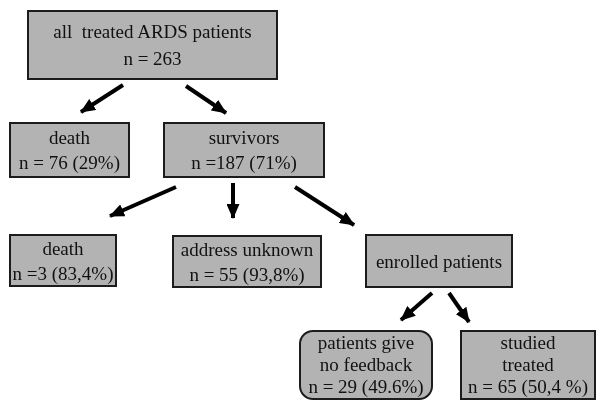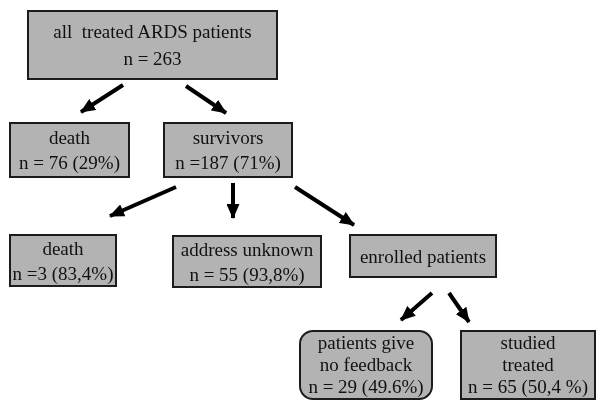--- a/index.html
+++ b/index.html
@@ -36,24 +36,24 @@
     text-align: center;
   }
   .box .line {
     white-space: pre-wrap;
     font-size: 19px;
     line-height: 25px;
   }
   #box-all        { left: 27px;  top: 10px;  width: 251px; height: 70px; }
   #box-all .line  { line-height: 27px; }
   #box-death1     { left: 9px;   top: 122px; width: 121px; height: 56px; }
-  #box-survivors  { left: 163px; top: 122px; width: 130px; height: 56px; }
+  #box-survivors  { left: 163px; top: 122px; width: 162px; height: 56px; }
   #box-death2     { left: 9px;   top: 234px; width: 108px; height: 53px; }
   #box-address    { left: 163px; top: 235px; width: 150px; height: 53px; margin-left: 9px; }
-  #box-enrolled   { left: 349px; top: 234px; width: 148px; height: 44px; }
+  #box-enrolled   { left: 365px; top: 234px; width: 148px; height: 54px; }
   #box-feedback   { left: 299px; top: 330px; width: 134px; height: 70px; border-radius: 14px; }
   #box-studied    { left: 460px; top: 330px; width: 136px; height: 70px; }
   #box-feedback .line, #box-studied .line { line-height: 22px; }
 </style>
 </head>
 <body>
 
 <div class="stage">
 
   <svg class="arrows" viewBox="0 0 600 413" xmlns="http://www.w3.org/2000/svg">

